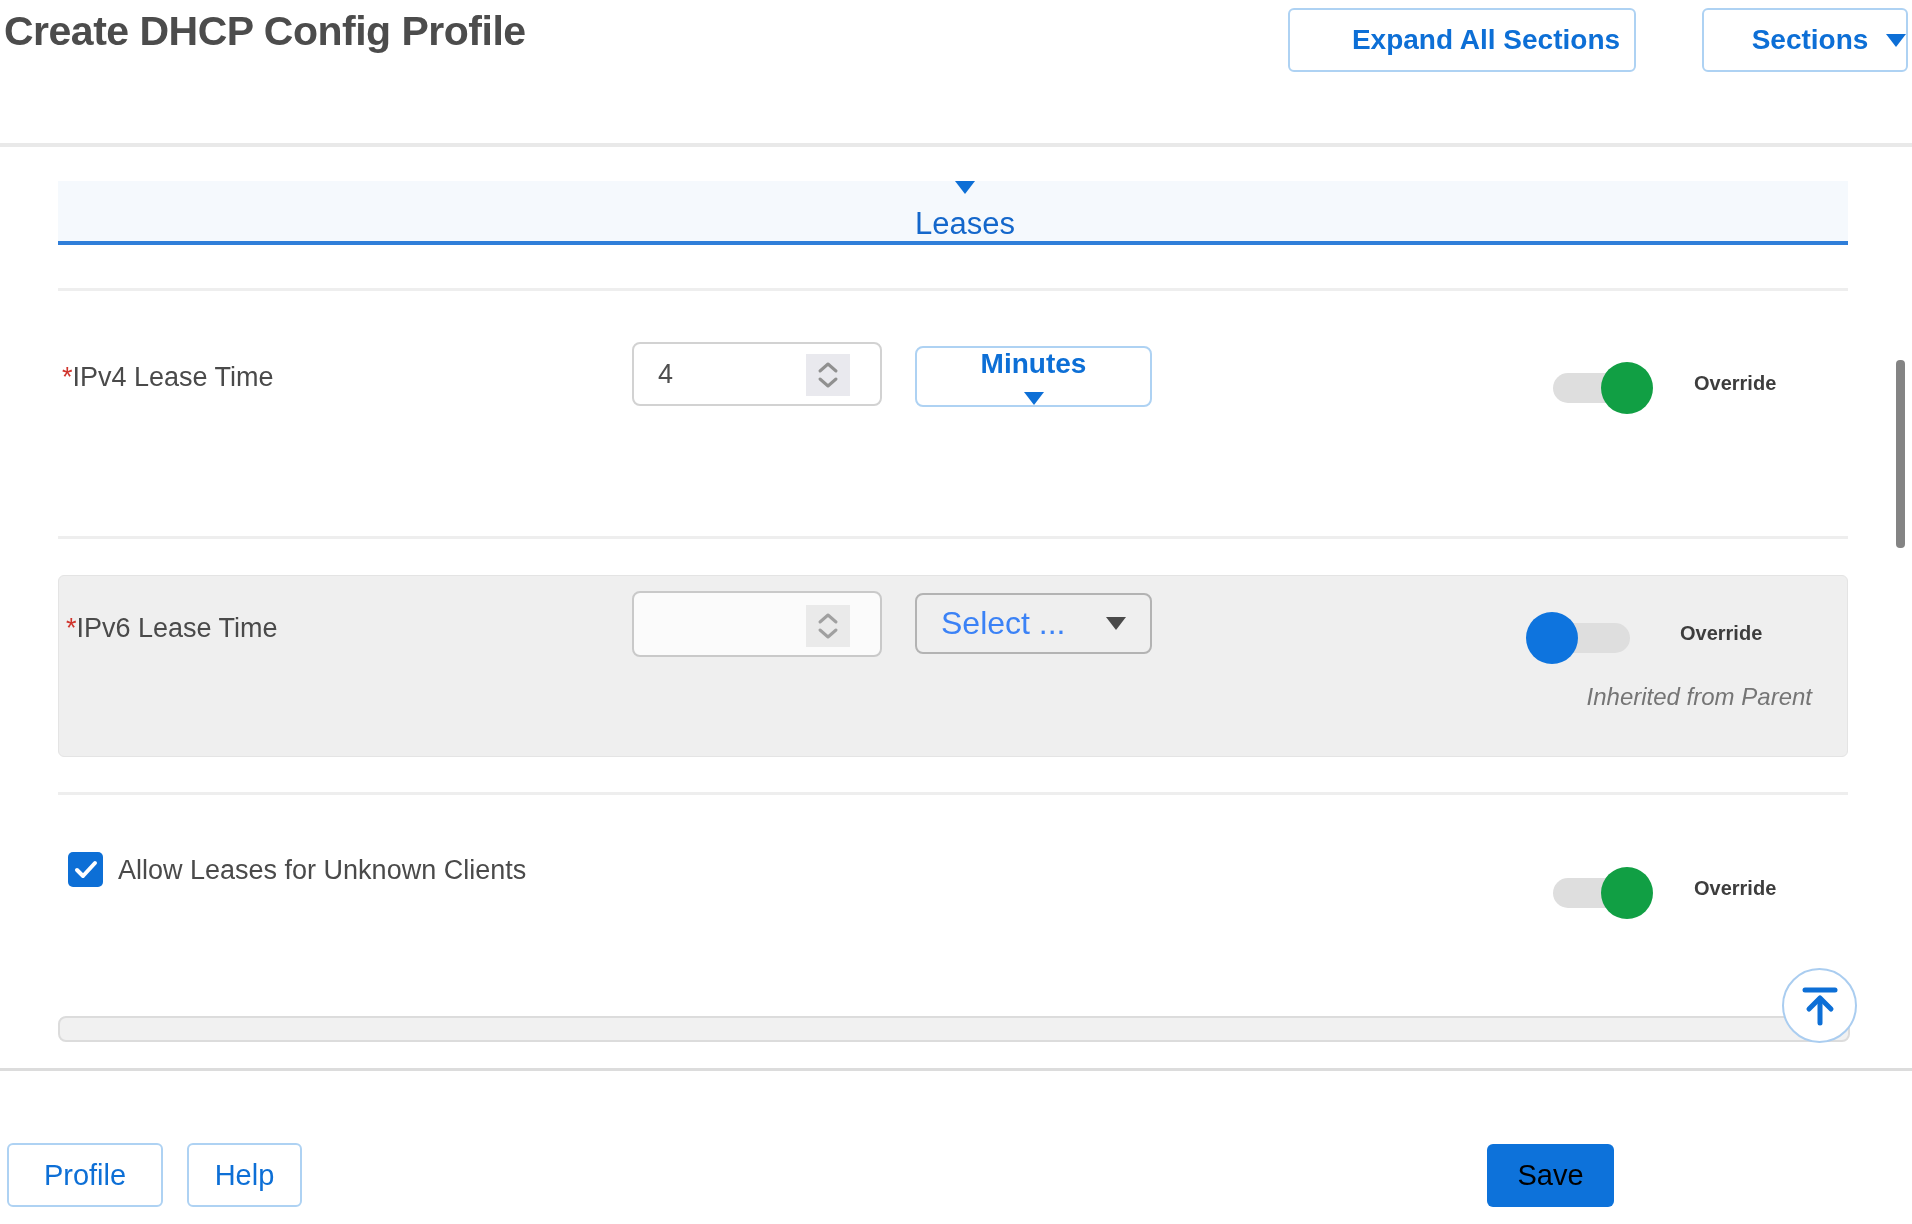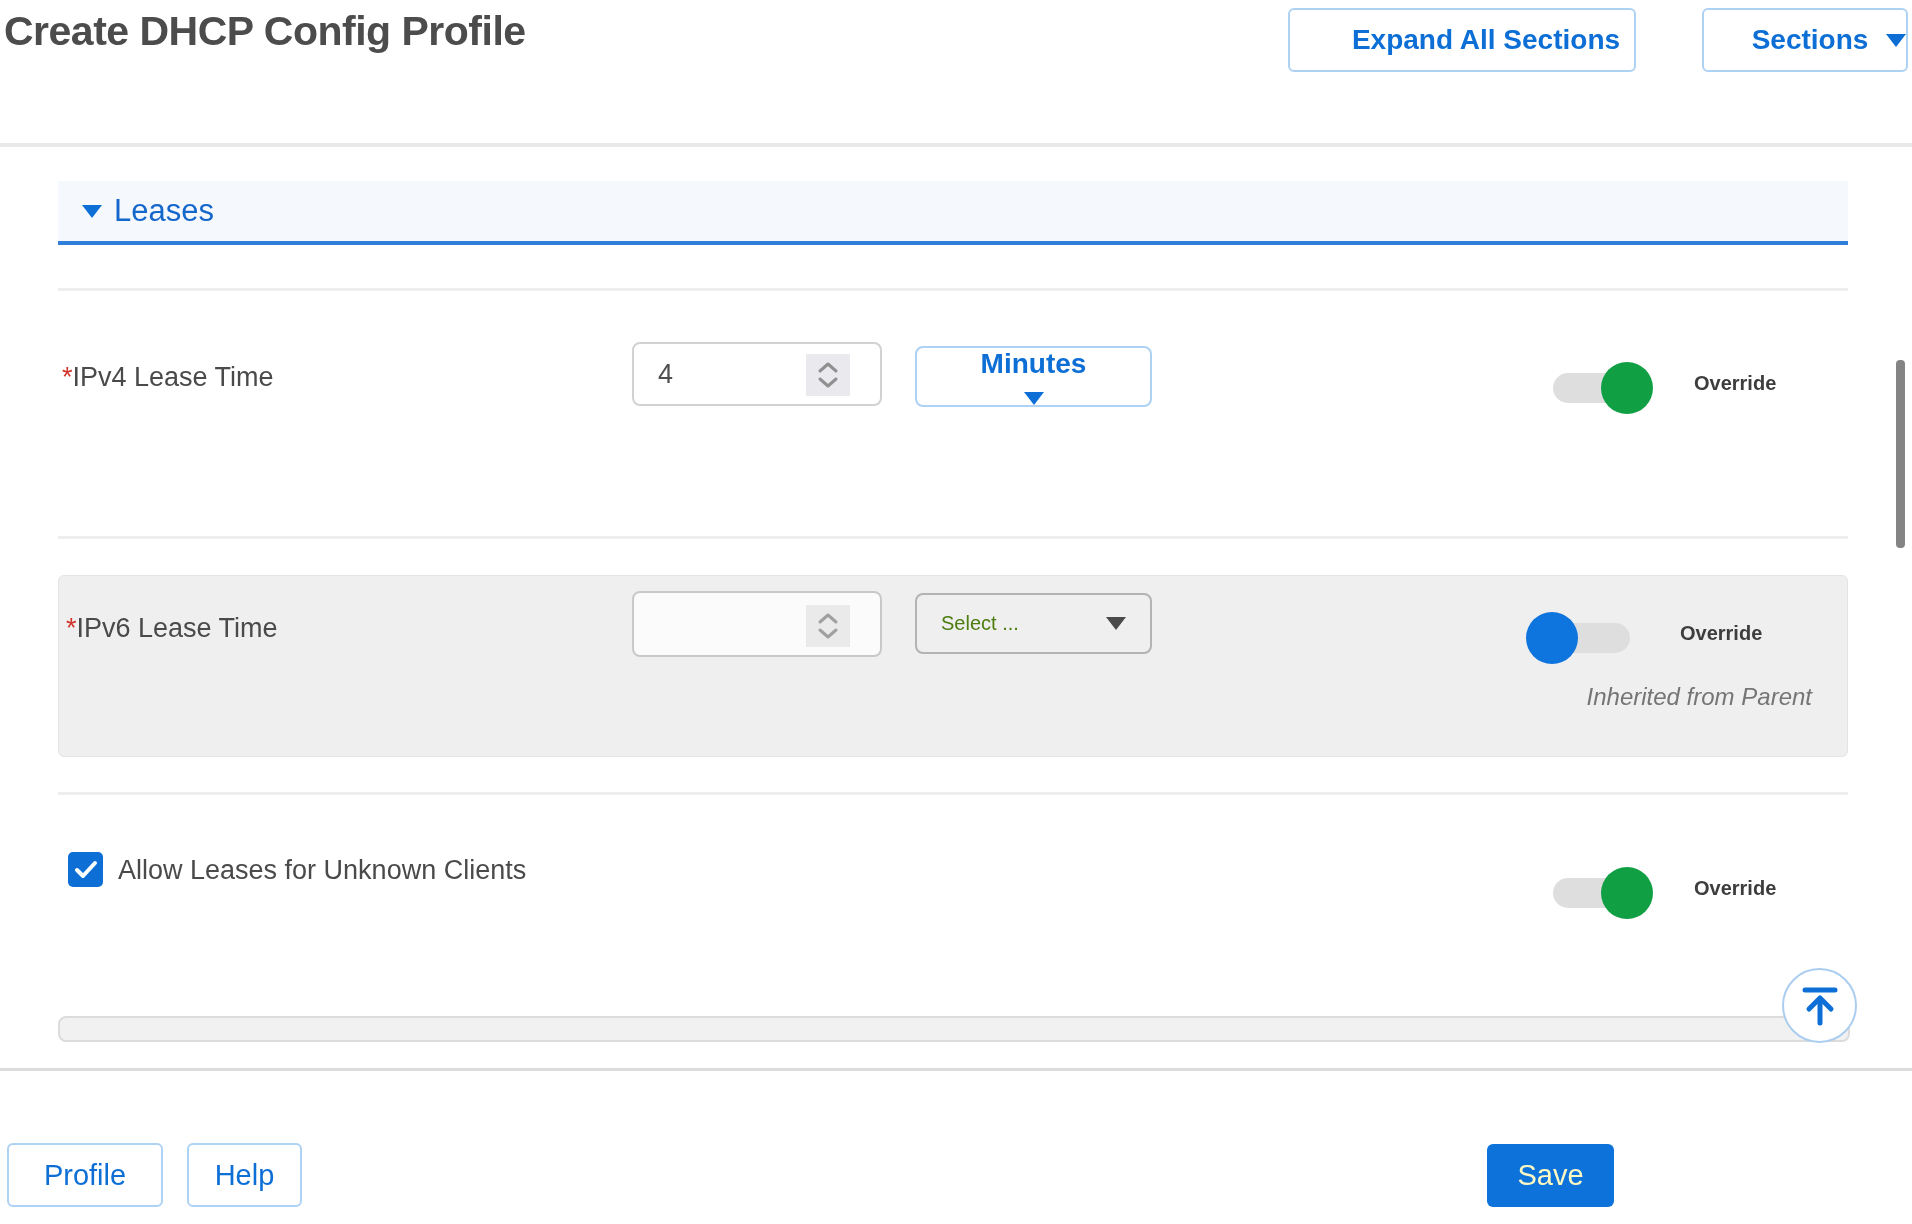--- a/index.html
+++ b/index.html
@@ -33,21 +33,21 @@
     border-left: 10px solid transparent; border-right: 10px solid transparent;
     border-top: 13px solid #0d6fd6;
   }
   .divider-full { position: absolute; left: 0; width: 1912px; background: #e9e9e9; }
   .divider-inner { position: absolute; left: 58px; width: 1790px; background: #eeeeee; }
 
   
   .section-bar {
     position: absolute; left: 58px; top: 181px; width: 1790px; height: 64px;
     background: #f5f9fd; border-bottom: 4px solid #2f7ed9;
-    display: flex; align-items: center; padding-left: 24px; gap: 12px; cursor: pointer;
+    display: flex; align-items: center; padding-left: 24px; gap: 12px; cursor: pointer; flex-direction: column;
   }
   .section-bar .tri {
     width: 0; height: 0;
     border-left: 10px solid transparent; border-right: 10px solid transparent;
     border-top: 13px solid #0d6fd6;
   }
   .section-bar .section-title { font-size: 31px; color: #1467cb; }
 
   
   .field-label { position: absolute; font-size: 27px; color: #4a4a4a; }
@@ -73,21 +73,21 @@
 
   .dd-btn {
     position: absolute; width: 237px; height: 61px;
     display: flex; align-items: center; justify-content: space-between;
     padding: 0 24px; border-radius: 8px; cursor: pointer; background: transparent;
     font-family: "Liberation Sans", sans-serif;
   }
   .dd-blue { border: 2px solid #aed2f3; background: #ffffff; }
   .dd-blue .dd-text { color: #0d6fd6; font-size: 28px; font-weight: 600; }
   .dd-gray { border: 2px solid #b3b3b3; }
-  .dd-gray .dd-text { color: #4d7c0f; font-size: 20px; }
+  .dd-gray .dd-text { color: #3b82f6; font-size: 32px; }
   .caret-dark {
     width: 0; height: 0;
     border-left: 10px solid transparent; border-right: 10px solid transparent;
     border-top: 13px solid #4a4a4a;
   }
 
   
   .toggle { position: absolute; width: 102px; height: 52px; cursor: pointer; }
   .toggle .track {
     position: absolute; left: 2px; top: 11px; width: 98px; height: 30px;
@@ -135,21 +135,21 @@
     border: 2px solid #aed2f3; border-radius: 6px; background: #ffffff;
     color: #0d6fd6; font-size: 29px; cursor: pointer;
     font-family: "Liberation Sans", sans-serif;
   }
   .btn-cancel { left: 7px; width: 156px; }
   .btn-help { left: 187px; width: 115px; }
   .btn-fill {
     position: absolute; top: 1144px; height: 63px;
     display: flex; align-items: center; justify-content: center;
     background: #0d72da; border: none; border-radius: 6px;
-    color: #fef9c3; font-size: 29px; cursor: pointer;
+    color: #000000; font-size: 29px; cursor: pointer;
     font-family: "Liberation Sans", sans-serif;
   }
   .btn-save { left: 1487px; width: 127px; }
   .btn-save-close { left: 1637px; width: 242px; }
 </style>
 </head>
 <body>
 
 <div class="canvas">
 

